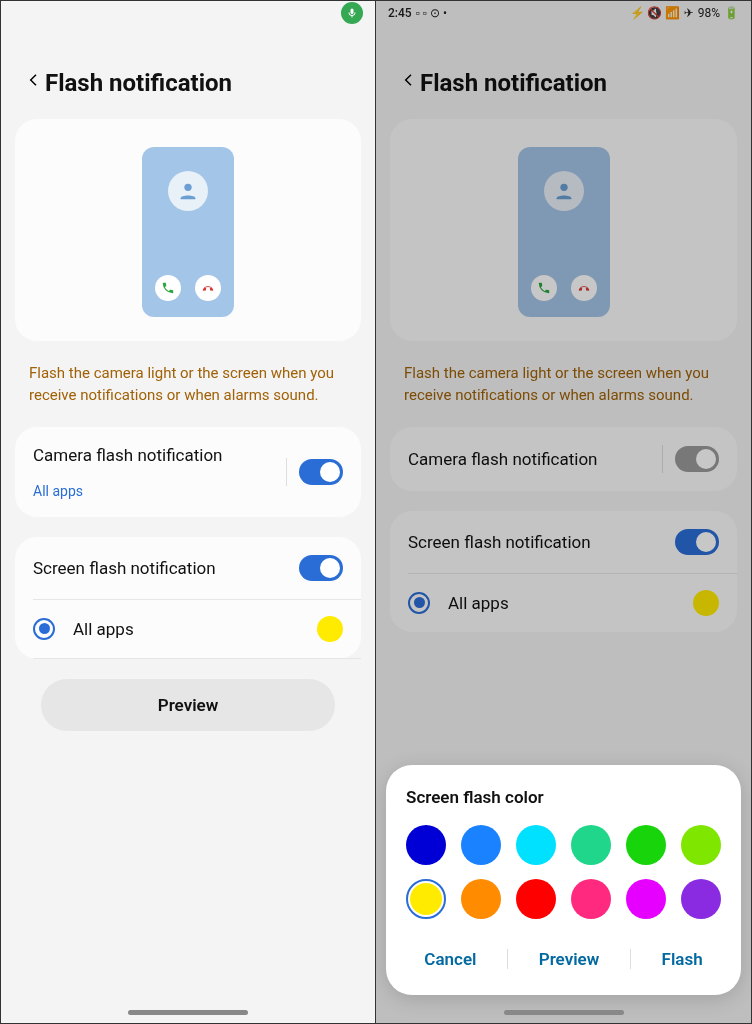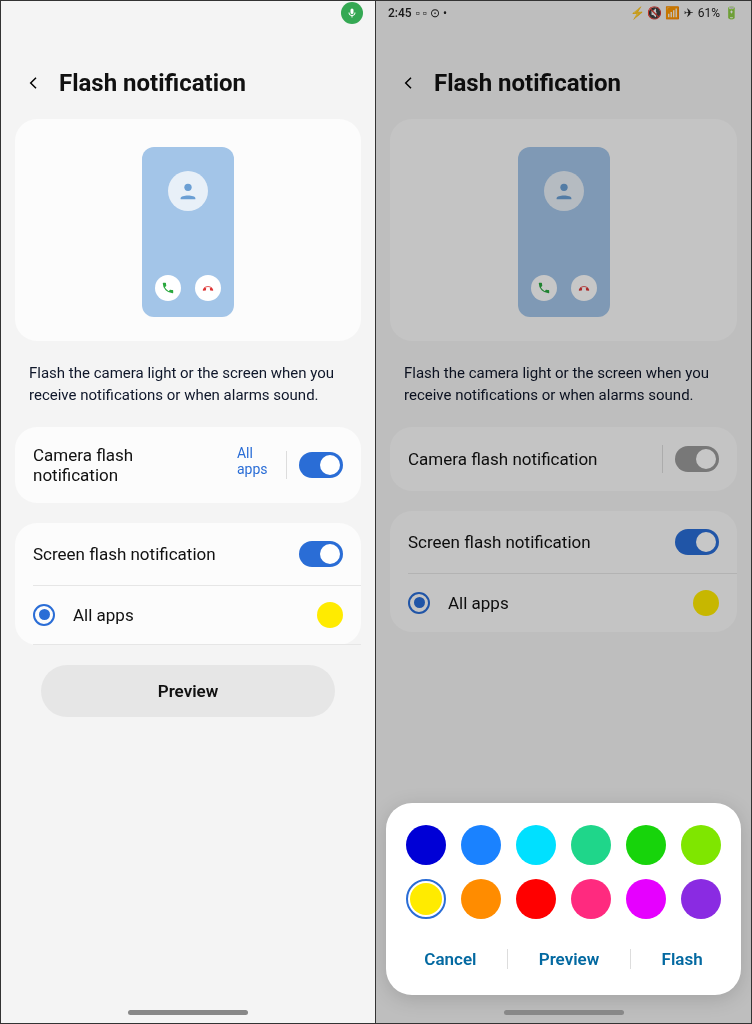--- a/index.html
+++ b/index.html
@@ -44,21 +44,21 @@
   .statusbar .sb-left, .statusbar .sb-right { display:flex; align-items:flex-start; gap:4px;}
   .mic-badge {
     width:22px;height:22px;border-radius:50%;background:#34a853;
     display:flex;align-items:center;justify-content:center;
     margin-left:auto;
   }
   .mic-badge svg{width:12px;height:12px;fill:#fff;}
 
   
   .header {
-    display:flex; align-items:center; gap:14px;
+    display:flex; 
     padding: 44px 22px 22px 22px;
   }
   .back-btn { width:22px;height:22px;display:flex;align-items:center;justify-content:center;}
   .back-btn svg{width:16px;height:20px;stroke:#000;stroke-width:2.2;fill:none;}
   .title { font-size:24px; font-weight:700; color:#111; }
 
   
   .hero-card {
     margin: 0 14px;
     background: #fcfcfc;
@@ -81,32 +81,32 @@
     position:absolute;top:24px;left:50%;transform:translateX(-50%);
     width:40px;height:40px;border-radius:50%;background:#e8f0f8;
     display:flex;align-items:center;justify-content:center;
   }
   .avatar-circle svg{width:22px;height:22px;fill:#6b9fd4;}
   .call-btns{position:absolute;bottom:16px;left:0;right:0;display:flex;justify-content:center;gap:14px;}
   .call-circle{width:26px;height:26px;border-radius:50%;background:#fff;display:flex;align-items:center;justify-content:center;}
   .call-circle svg{width:14px;height:14px;}
 
   
-  .desc { padding: 22px 28px 20px 28px; font-size:15px; color:#0f172a; line-height:1.45;}
+  .desc { padding: 22px 28px 20px 28px; font-size:15px; color:#a16207; line-height:1.45;}
 
   
   .card {
     margin:0 14px 20px 14px; background:#fcfcfc; border-radius:22px;
     padding: 0;
   }
   .row {
     display:flex; align-items:center; justify-content:space-between;
     padding: 18px 18px 18px 18px;
   }
-  .row .labels { display:flex; flex-direction:row; gap:18px; }
+  .row .labels { display:flex; flex-direction:column; gap:18px; }
   .row .main-label { font-size:17px; color:#111; }
   .row .sub-label { font-size:14px; color:#2a6dd6; }
   .divider { height:1px; background:#e6e6e6; margin:0 0 0 18px; }
 
   
   .tog-wrap{display:flex;align-items:center;gap:12px;}
   .vbar{width:1px;height:28px;background:#ddd;}
   .toggle{width:44px;height:26px;border-radius:13px;position:relative;}
   .toggle.on{background:#2a6dd6;}
   .toggle.off{background:#9a9a9a;}
@@ -245,21 +245,21 @@
 
   <div class="panel panel-right">
 
     <div class="statusbar" style="z-index:1;">
       <div class="sb-left">
         <span style="font-weight:500;">2:45</span>
         <span>▫ ▫ ⊙ •</span>
       </div>
       <div class="sb-right">
         <span>⚡ 🔇 📶 ✈ </span>
-        <span>61%</span>
+        <span>98%</span>
         <span>🔋</span>
       </div>
     </div>
 
     <div class="header">
       <div class="back-btn">
         <svg viewBox="0 0 24 24">
             <polyline points="15 4 7 12 15 20"></polyline>
           </svg>
       </div>
@@ -322,20 +322,21 @@
             <div class="dot"></div>
           </div>
         <div class="radio-label">All apps</div>
         <div class="color-dot"></div>
       </div>
     </div>
 
     <div class="dim-overlay"></div>
 
     <div class="sheet">
+      <div class="sheet-title">Screen flash color</div>
       <div class="color-grid">
         <div class="swatch" style="background:#0000d6;"></div>
         <div class="swatch" style="background:#1a82ff;"></div>
         <div class="swatch" style="background:#00e0ff;"></div>
         <div class="swatch" style="background:#1fd68a;"></div>
         <div class="swatch" style="background:#17d40b;"></div>
         <div class="swatch" style="background:#7fe600;"></div>
         <div class="swatch selected">
             <div class="inner" style="background:#ffeb00;"></div>
           </div>

